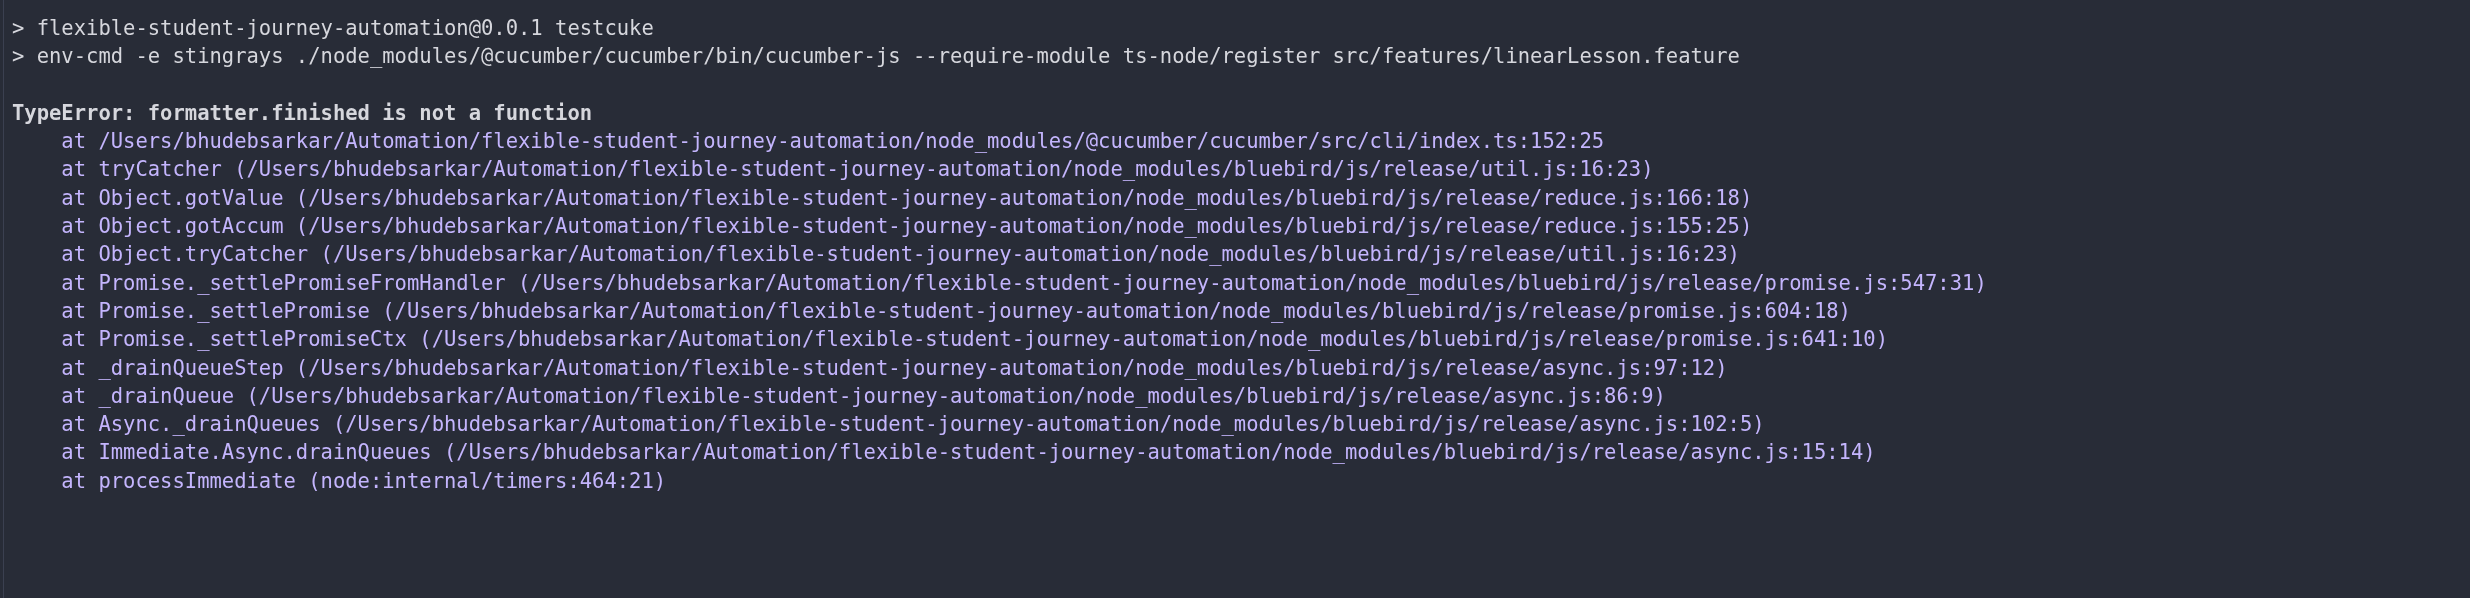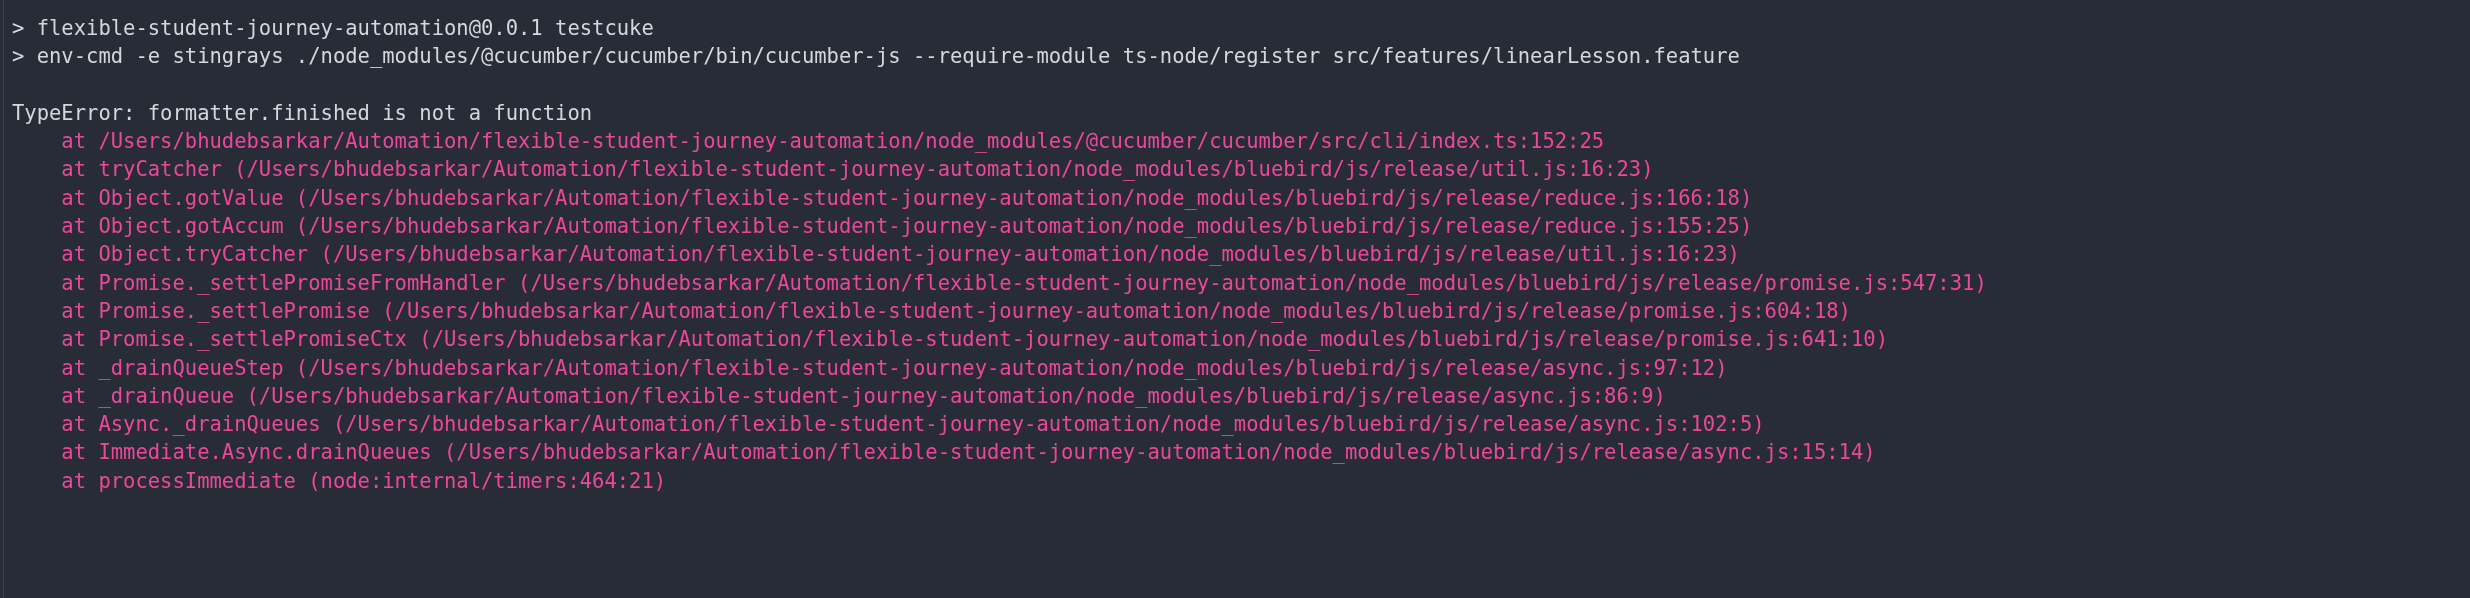--- a/index.html
+++ b/index.html
@@ -51,24 +51,25 @@
   .line.blank {
     height: 28.3px;
   }
 
   .prompt-line {
     color: #d6d7dd;
   }
 
   .error-line {
     color: #d6d7dd;
+    font-weight: bold;
   }
 
   .frame-line {
-    color: #ec4899;
+    color: #c4b5fd;
   }
 </style>
 </head>
 <body style="background: rgb(40, 44, 55);">
 
 <div id="terminal" style="background: rgb(40, 44, 55);">
   <div id="gutter-rule"></div>
   <div id="output" style="color: rgb(214, 215, 221);"><div class="line prompt-line">&gt; flexible-student-journey-automation@0.0.1 testcuke</div><div class="line prompt-line">&gt; env-cmd -e stingrays ./node_modules/@cucumber/cucumber/bin/cucumber-js --require-module ts-node/register src/features/linearLesson.feature</div><div class="line blank"></div><div class="line error-line">TypeError: formatter.finished is not a function</div><div class="line frame-line">    at /Users/bhudebsarkar/Automation/flexible-student-journey-automation/node_modules/@cucumber/cucumber/src/cli/index.ts:152:25</div><div class="line frame-line">    at tryCatcher (/Users/bhudebsarkar/Automation/flexible-student-journey-automation/node_modules/bluebird/js/release/util.js:16:23)</div><div class="line frame-line">    at Object.gotValue (/Users/bhudebsarkar/Automation/flexible-student-journey-automation/node_modules/bluebird/js/release/reduce.js:166:18)</div><div class="line frame-line">    at Object.gotAccum (/Users/bhudebsarkar/Automation/flexible-student-journey-automation/node_modules/bluebird/js/release/reduce.js:155:25)</div><div class="line frame-line">    at Object.tryCatcher (/Users/bhudebsarkar/Automation/flexible-student-journey-automation/node_modules/bluebird/js/release/util.js:16:23)</div><div class="line frame-line">    at Promise._settlePromiseFromHandler (/Users/bhudebsarkar/Automation/flexible-student-journey-automation/node_modules/bluebird/js/release/promise.js:547:31)</div><div class="line frame-line">    at Promise._settlePromise (/Users/bhudebsarkar/Automation/flexible-student-journey-automation/node_modules/bluebird/js/release/promise.js:604:18)</div><div class="line frame-line">    at Promise._settlePromiseCtx (/Users/bhudebsarkar/Automation/flexible-student-journey-automation/node_modules/bluebird/js/release/promise.js:641:10)</div><div class="line frame-line">    at _drainQueueStep (/Users/bhudebsarkar/Automation/flexible-student-journey-automation/node_modules/bluebird/js/release/async.js:97:12)</div><div class="line frame-line">    at _drainQueue (/Users/bhudebsarkar/Automation/flexible-student-journey-automation/node_modules/bluebird/js/release/async.js:86:9)</div><div class="line frame-line">    at Async._drainQueues (/Users/bhudebsarkar/Automation/flexible-student-journey-automation/node_modules/bluebird/js/release/async.js:102:5)</div><div class="line frame-line">    at Immediate.Async.drainQueues (/Users/bhudebsarkar/Automation/flexible-student-journey-automation/node_modules/bluebird/js/release/async.js:15:14)</div><div class="line frame-line">    at processImmediate (node:internal/timers:464:21)</div></div>
 </div>
 

